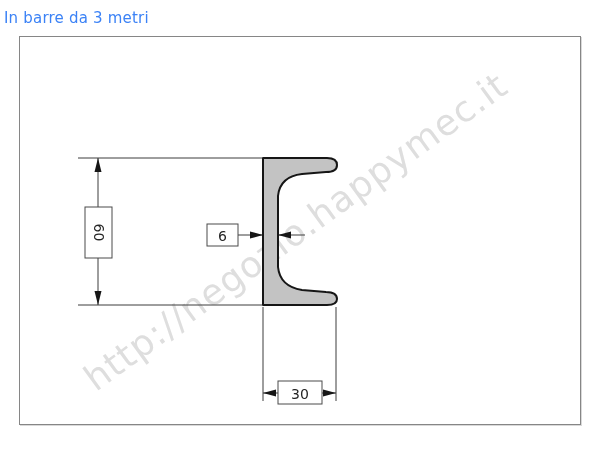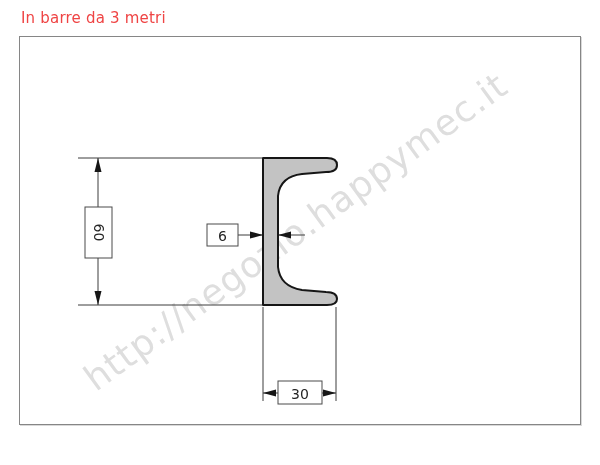--- a/index.html
+++ b/index.html
@@ -10,25 +10,25 @@
   }
   .page {
     position: relative;
     width: 600px;
     height: 465px;
     background: #ffffff;
     overflow: hidden;
   }
   .title {
     position: absolute;
-    left: 21px;
+    left: 4px;
     top: 9px;
     font-size: 15px;
     letter-spacing: 0.2px;
-    color: #ef4444;
+    color: #3b82f6;
     white-space: nowrap;
   }
   .drawing-box {
     position: absolute;
     left: 19px;
     top: 36px;
     width: 560px;
     height: 387px;
     border: 1px solid #868686;
     box-shadow: 1px 1px 0 #d9d9d9;

